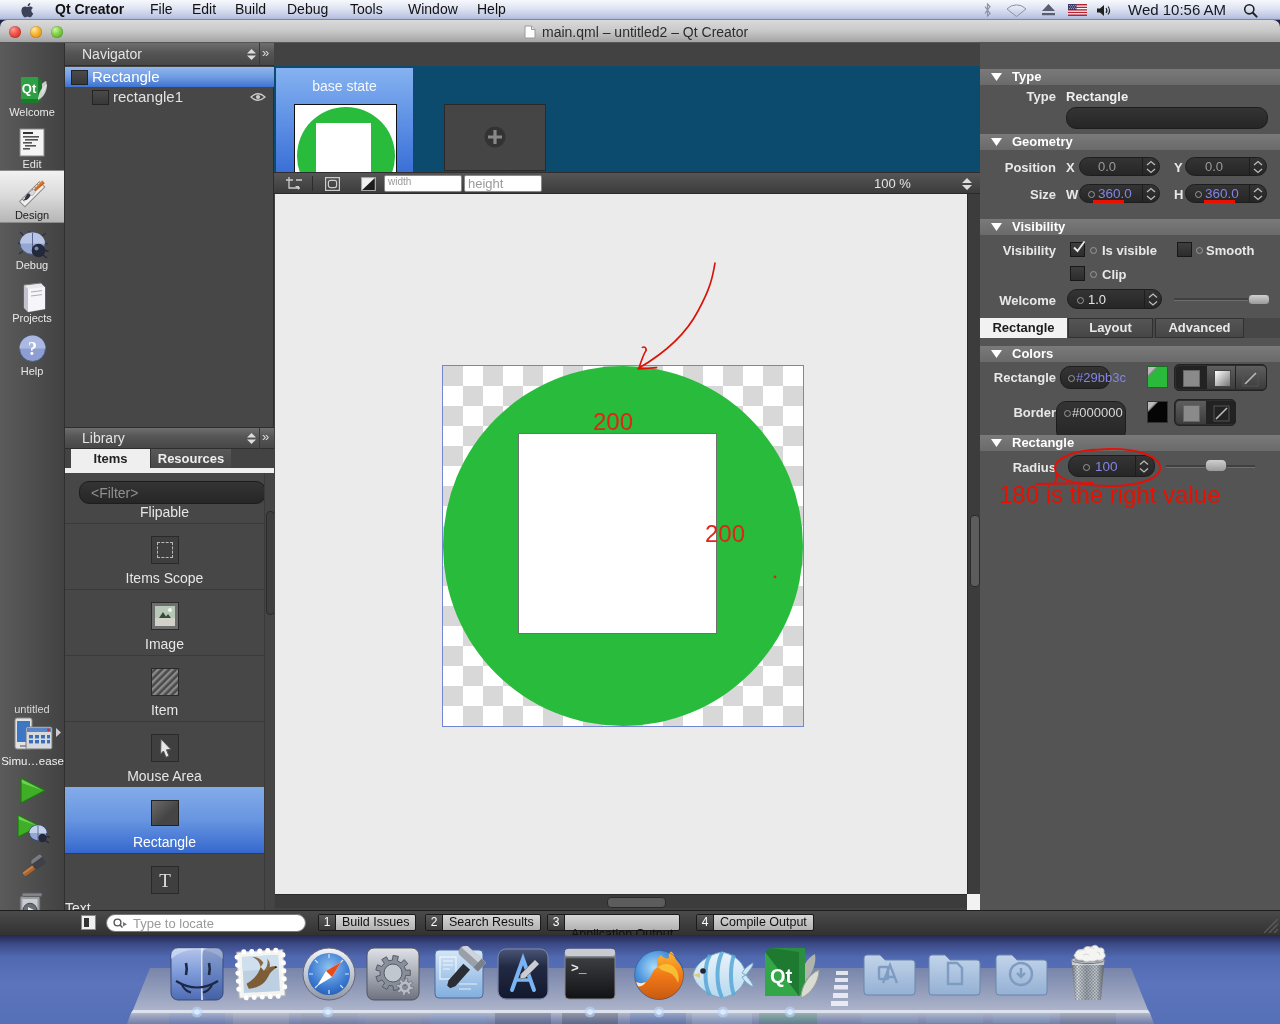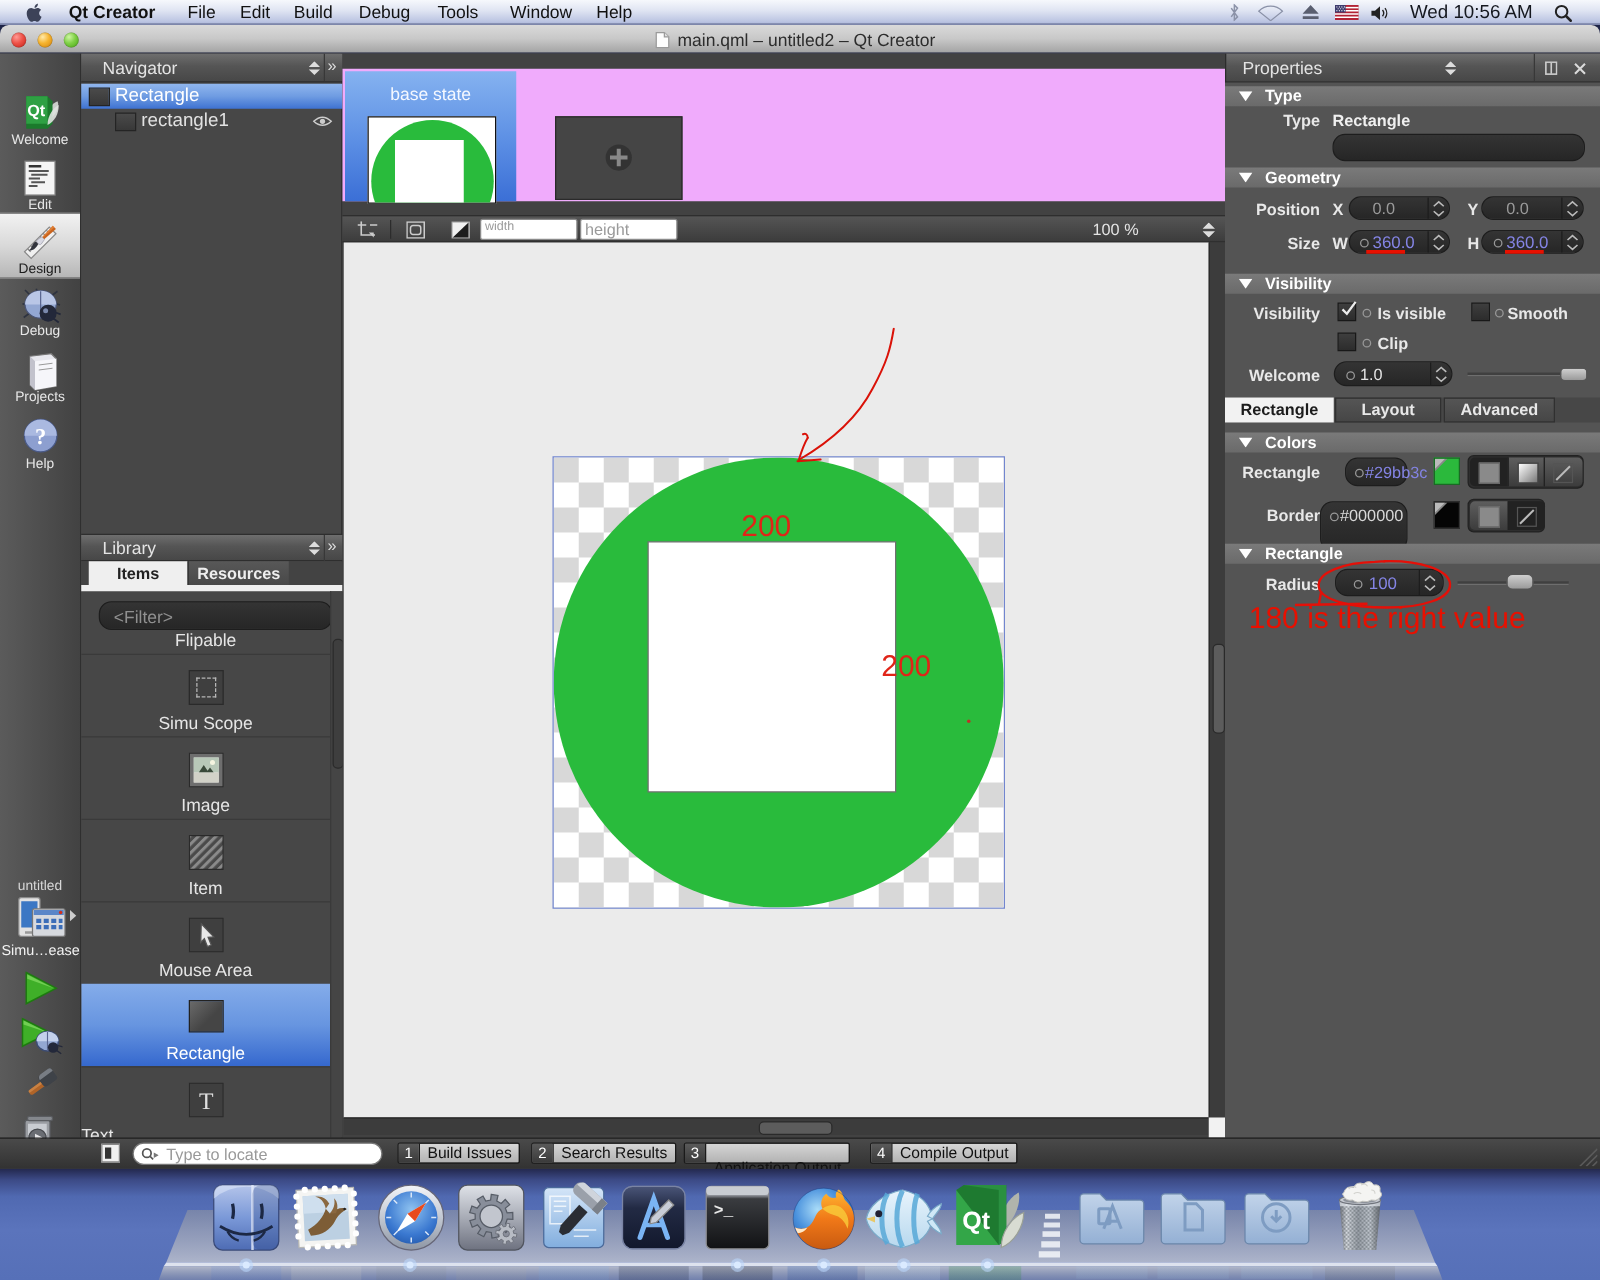--- a/index.html
+++ b/index.html
@@ -240,21 +240,21 @@
 <div class="a dkin" style="left:14px;top:438px;width:187px;height:23px;box-sizing:border-box;">
 <div class="a" style="left:11px;top:3px;font-size:14px;color:#909090;">&lt;Filter&gt;</div>
 </div>
 
 <div class="a" style="left:0;top:461px;width:209px;height:406px;overflow:hidden;">
 <div class="a" style="left:0;top:0;width:199px;text-align:center;font-size:14px;color:#e6e6e6;">Flipable</div>
 <div class="a" style="left:0;top:19px;width:199px;height:1px;background:#3a3a3a;"></div>
 <div class="a" style="left:86px;top:32px;width:26px;height:26px;background:#3f3f3f;border:1px solid #2a2a2a;">
           <div class="a" style="left:5px;top:5px;width:14px;height:14px;border:1.5px dashed #b8b8b8;"></div>
         </div>
-<div class="a" style="left:0;top:66px;width:199px;text-align:center;font-size:14px;color:#e6e6e6;">Simu Scope</div>
+<div class="a" style="left:0;top:66px;width:199px;text-align:center;font-size:14px;color:#e6e6e6;">Items Scope</div>
 <div class="a" style="left:0;top:85px;width:199px;height:1px;background:#3a3a3a;"></div>
 <svg class="a" style="left:86px;top:98px" width="28" height="28" viewBox="0 0 28 28">
           <rect x=".5" y=".5" width="27" height="27" fill="#6e6e6e" stroke="#2a2a2a"></rect>
           <rect x="4" y="4" width="20" height="20" fill="#e8e8e8"></rect>
           <rect x="4" y="4" width="20" height="12" fill="#b8c8b8"></rect>
           <path fill="#3a4a3a" d="M8 16 l4-6 4 6 z M14 16 l3-4 3 4 z"></path>
           <circle cx="19" cy="8" r="2" fill="#f4f4e0"></circle>
           <rect x="4" y="16" width="20" height="8" fill="#d2d2c8"></rect>
         </svg>
 <div class="a" style="left:0;top:132px;width:199px;text-align:center;font-size:14px;color:#e6e6e6;">Image</div>
@@ -288,21 +288,21 @@
 </div>
 
 <div class="a" style="left:199px;top:430px;width:10px;height:437px;background:#454545;border-left:1px solid #3a3a3a;box-sizing:border-box;">
 <div class="a" style="left:1px;top:38px;width:7px;height:102px;background:#3e3e3e;border:1px solid #2a2a2a;border-radius:4px;"></div>
 </div>
 </div>
 
 <div class="a" id="editor" style="left:274px;top:0;width:706px;height:867px;background:#424242;">
 
 
-<div class="a" style="left:0;top:12px;width:706px;height:106px;background:#f0abfc;">
+<div class="a" style="left:0;top:23px;width:706px;height:106px;background:#0c4a6e;">
 <div class="a" style="left:2px;top:2px;width:137px;height:104px;background:linear-gradient(#85b2f0,#5b8ee4 55%,#3b6fd6);">
 <div class="a" style="left:0;top:10px;width:137px;text-align:center;font-size:14px;color:#f4f8ff;">base state</div>
 <div class="a" style="left:18px;top:36px;width:101px;height:68px;background:#fff;border:1px solid #111;overflow:hidden;">
 <div class="a" style="left:2px;top:2px;width:98px;height:98px;border-radius:50%;background:#29bb3c;"></div>
 <div class="a" style="left:21px;top:18px;width:55px;height:55px;background:#fff;"></div>
 </div>
 </div>
 <div class="a" style="left:170px;top:38px;width:100px;height:65px;border:1px solid #2a2a2a;background:#454545;">
 <svg class="a" style="left:39px;top:21px" width="22" height="22" viewBox="0 0 22 22">
             <circle cx="11" cy="11" r="10.5" fill="#333"></circle>
@@ -371,34 +371,20 @@
 <div class="a" style="left:2px;top:321px;width:8px;height:70px;background:#5c5c5c;border:1px solid #2a2a2a;border-radius:4px;"></div>
 </div>
 <div class="a" style="left:1px;top:851px;width:692px;height:14px;background:#3c3c3c;border-top:1px solid #2a2a2a;box-sizing:border-box;">
 <div class="a" style="left:332px;top:2px;width:57px;height:9px;background:#5c5c5c;border:1px solid #2a2a2a;border-radius:4px;"></div>
 </div>
 <div class="a" style="left:693px;top:851px;width:13px;height:16px;background:#f2f2f2;"></div>
 </div>
 
 <div class="a" id="props" style="left:980px;top:0;width:300px;height:867px;background:#545454;">
 
-<div class="a hdr" style="left:0;top:0;width:300px;height:23px;box-sizing:border-box;border-left:1px solid #2c2c2c;">
-<div class="a" style="left:13px;top:3px;">Properties</div>
-<svg class="a" style="left:175px;top:6px" width="9" height="11" viewBox="0 0 9 11">
-          <path fill="#ddd" d="M4.5 0 L9 4.5 H0 Z M4.5 11 L0 6.5 H9 Z"></path>
-        </svg>
-<div class="a" style="left:246px;top:0;width:1px;height:22px;background:#383838;"></div>
-<svg class="a" style="left:255px;top:6px" width="10" height="11" viewBox="0 0 10 11">
-          <rect x=".7" y=".7" width="8.6" height="9.6" fill="none" stroke="#ccc" stroke-width="1.3"></rect>
-          <path d="M5 1 V10" stroke="#ccc" stroke-width="1.3"></path>
-        </svg>
-<svg class="a" style="left:278px;top:7px" width="10" height="10" viewBox="0 0 10 10">
-          <path stroke="#d8d8d8" stroke-width="1.7" d="M1 1 L9 9 M9 1 L1 9"></path>
-        </svg>
-</div>
 
 <div class="a shd" style="left:0;top:26px;width:300px;height:16px;">
 <svg class="a" style="left:11px;top:4px" width="11" height="8" viewBox="0 0 11 8">
           <path fill="#fff" d="M0 0 H11 L5.5 8 Z"></path>
         </svg>
 <div class="a" style="left:32px;top:0px;">Type</div>
 </div>
 <div class="a" style="left:0;top:46px;width:76px;text-align:right;font-size:13px;font-weight:bold;color:#e8e8e8;">Type</div>
 <div class="a" style="left:86px;top:46px;font-size:13px;font-weight:bold;color:#f0f0f0;">Rectangle</div>
 <div class="a dkin" style="left:86px;top:64px;width:202px;height:22px;box-sizing:border-box;"></div>
@@ -486,21 +472,21 @@
 <div class="a" style="left:175px;top:0;width:89px;height:20px;background:linear-gradient(#555,#464646);border:1px solid #303030;color:#e8e8e8;font-size:13px;font-weight:bold;text-align:center;line-height:18px;box-sizing:border-box;">Advanced</div>
 </div>
 
 <div class="a shd" style="left:0;top:303px;width:300px;height:16px;">
 <svg class="a" style="left:11px;top:4px" width="11" height="8" viewBox="0 0 11 8">
           <path fill="#fff" d="M0 0 H11 L5.5 8 Z"></path>
         </svg>
 <div class="a" style="left:32px;top:0px;">Colors</div>
 </div>
 <div class="a" style="left:0;top:327px;width:76px;text-align:right;font-size:13px;font-weight:bold;color:#e8e8e8;">Rectangle</div>
-<div class="a dkin" style="left:96px;top:323px;width:50px;height:23px;box-sizing:border-box;">
+<div class="a dkin" style="left:80px;top:323px;width:50px;height:23px;box-sizing:border-box;">
         <div class="a" style="left:7px;top:8px;width:5px;height:5px;border:1px solid #999;border-radius:50%;"></div>
         <div class="a" style="left:15px;top:3px;font-size:13px;color:#8484e4;">#29bb3c</div>
       </div>
 <div class="a" style="left:167px;top:323px;width:21px;height:22px;background:#2bb93c;border:1px solid #1a6a24;box-sizing:border-box;">
         <svg class="a" style="left:0;top:0" width="10" height="10">
           <path d="M0 0 H10 L0 10 Z" fill="#888"></path>
           <path d="M0 0 H8 L0 8 Z" fill="#bbb"></path>
         </svg>
       </div>
 <div class="a" style="left:194px;top:321px;width:93px;height:27px;background:#2e2e2e;border:1px solid #222;border-radius:5px;box-sizing:border-box;">

